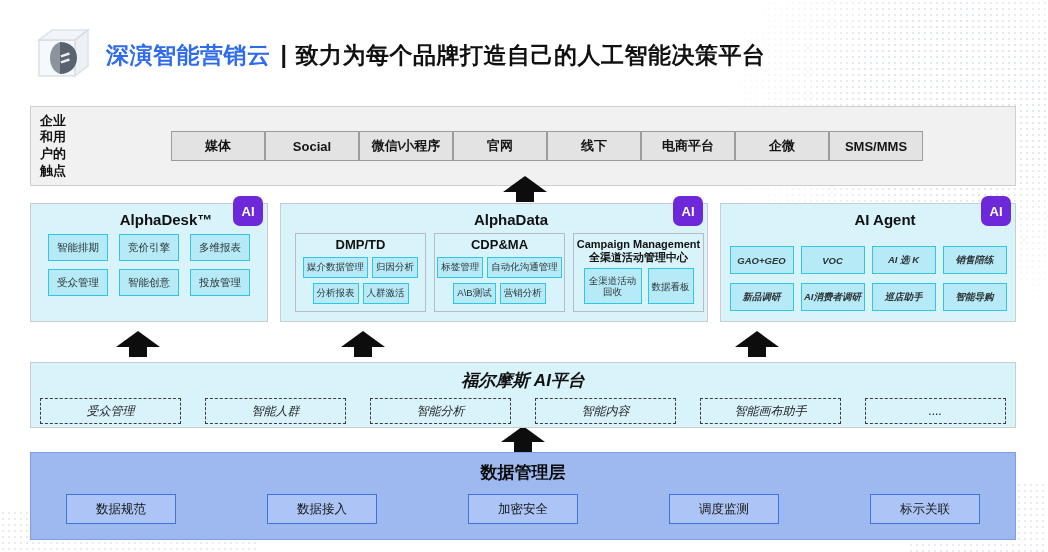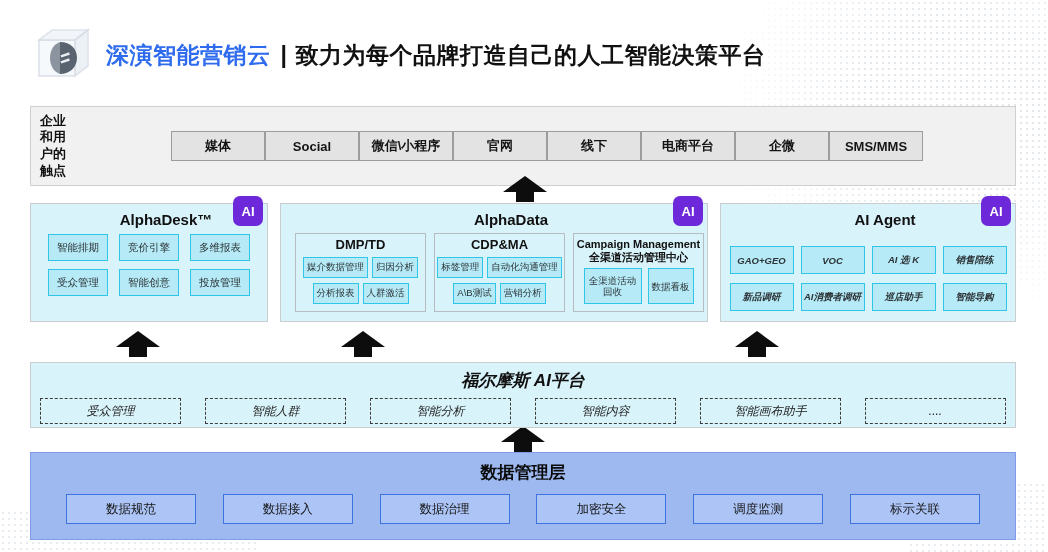--- a/index.html
+++ b/index.html
@@ -116,21 +116,21 @@
   }
 
   
   .data-layer {
     position:absolute; left:30px; top:452px; width:986px; height:88px; z-index:1;
     background:#9db9f0; border:1px solid #7e9ce9;
   }
   .data-layer .band-title { text-align:center; font-size:17px; font-weight:800; margin-top:8px; color:#0a0a0a; }
   .dl-row { display:flex; justify-content:space-between; padding:0 35px; margin-top:10px; }
   .dl-chip {
-    width:130px; height:30px; background:#adc5f6; border:1px solid #3d73de;
+    width:110px; height:30px; background:#adc5f6; border:1px solid #3d73de;
     font-size:12.5px; color:#141414;
     display:flex; align-items:center; justify-content:center;
   }
 </style>
 </head>
 <body>
 
 <div class="dots dots-tr"></div>
 <div class="dots dots-bl"></div>
 <div class="dots dots-br"></div>
@@ -275,18 +275,17 @@
     <div class="dashed-box">智能画布助手</div>
     <div class="dashed-box">....</div>
   </div>
 </div>
 
 <div class="data-layer">
   <div class="band-title">数据管理层</div>
   <div class="dl-row">
     <div class="dl-chip">数据规范</div>
     <div class="dl-chip">数据接入</div>
-    <div class="dl-chip">数据治理</div>
     <div class="dl-chip">加密安全</div>
     <div class="dl-chip">调度监测</div>
     <div class="dl-chip">标示关联</div>
   </div>
 </div>
 
 </body></html>

